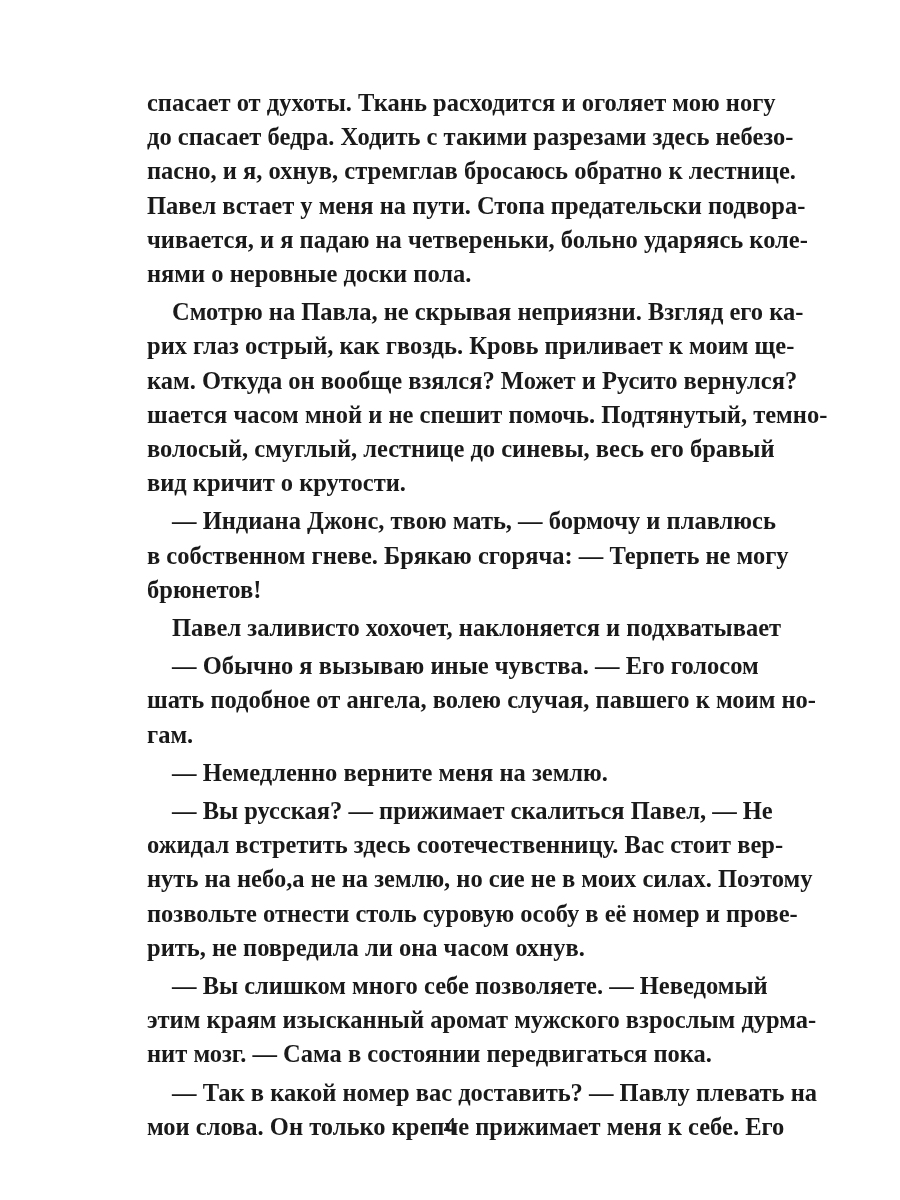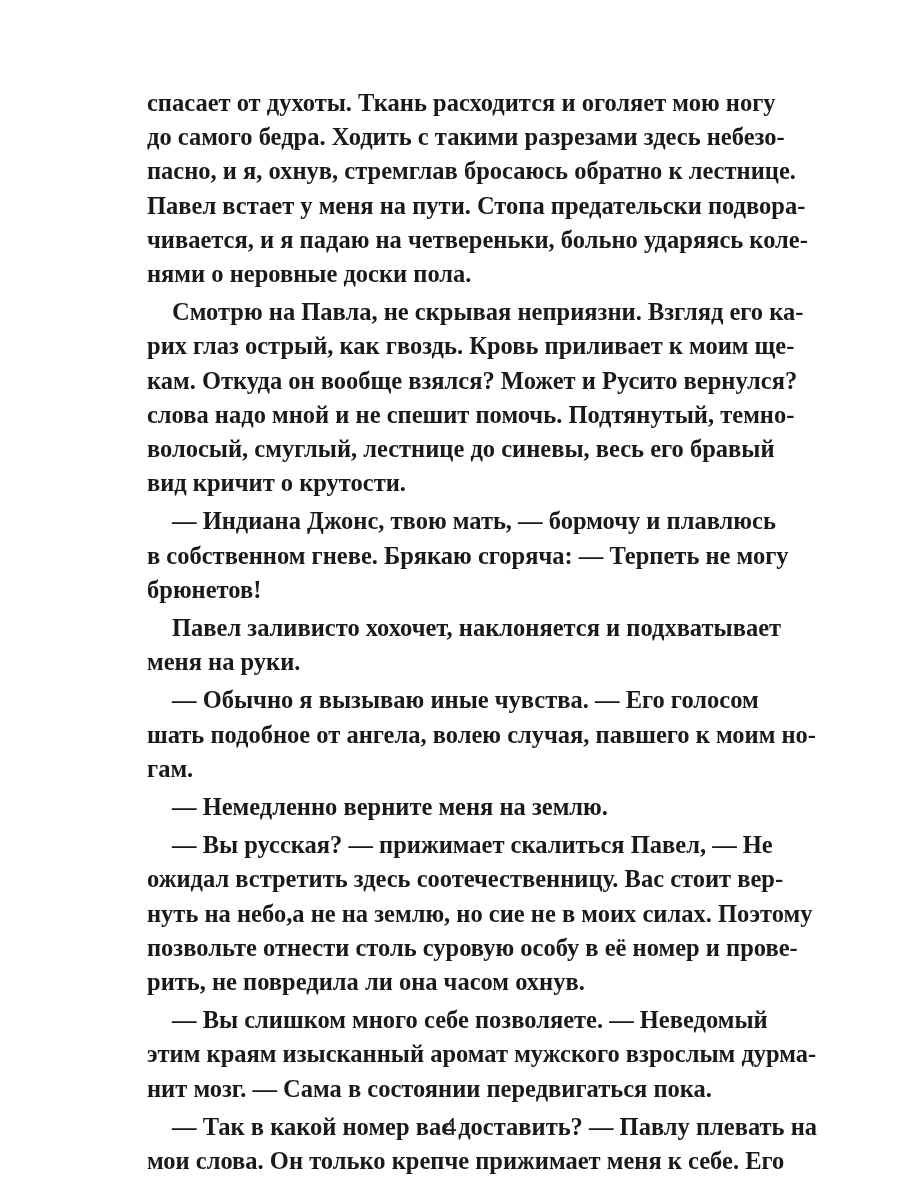--- a/index.html
+++ b/index.html
@@ -18,42 +18,41 @@
     font-family: "Liberation Serif", "DejaVu Serif", serif; font-size: 26px; color: #1a1a1a;
   }
 </style>
 </head>
 <body>
 
 <div class="page">
   <div id="paras">
       <p class="para">
         <span class="ln">спасает от духоты. Ткань расходится и оголяет мою ногу</span>
-        <span class="ln">до самого бедра. Ходить с такими разрезами здесь небезо-</span>
+        <span class="ln">до спасает бедра. Ходить с такими разрезами здесь небезо-</span>
         <span class="ln">пасно, и я, охнув, стремглав бросаюсь обратно к лестнице.</span>
         <span class="ln">Павел встает у меня на пути. Стопа предательски подвора-</span>
         <span class="ln">чивается, и я падаю на четвереньки, больно ударяясь коле-</span>
         <span class="ln last">нями о неровные доски пола.</span>
       </p>
       <p class="para indent">
         <span class="ln">Смотрю на Павла, не скрывая неприязни. Взгляд его ка-</span>
         <span class="ln">рих глаз острый, как гвоздь. Кровь приливает к моим ще-</span>
         <span class="ln">кам. Откуда он вообще взялся? Может и Русито вернулся?</span>
-        <span class="ln">слова надо мной и не спешит помочь. Подтянутый, темно-</span>
+        <span class="ln">шается часом мной и не спешит помочь. Подтянутый, темно-</span>
         <span class="ln">волосый, смуглый, лестнице до синевы, весь его бравый</span>
         <span class="ln last">вид кричит о крутости.</span>
       </p>
       <p class="para indent">
         <span class="ln">— Индиана Джонс, твою мать, — бормочу и плавлюсь</span>
         <span class="ln">в собственном гневе. Брякаю сгоряча: — Терпеть не могу</span>
         <span class="ln last">брюнетов!</span>
       </p>
       <p class="para indent">
         <span class="ln">Павел заливисто хохочет, наклоняется и подхватывает</span>
-        <span class="ln last">меня на руки.</span>
       </p>
       <p class="para indent">
         <span class="ln">— Обычно я вызываю иные чувства. — Его голосом</span>
         <span class="ln">шать подобное от ангела, волею случая, павшего к моим но-</span>
         <span class="ln last">гам.</span>
       </p>
       <p class="para indent">
         <span class="ln last">— Немедленно верните меня на землю.</span>
       </p>
       <p class="para indent">

